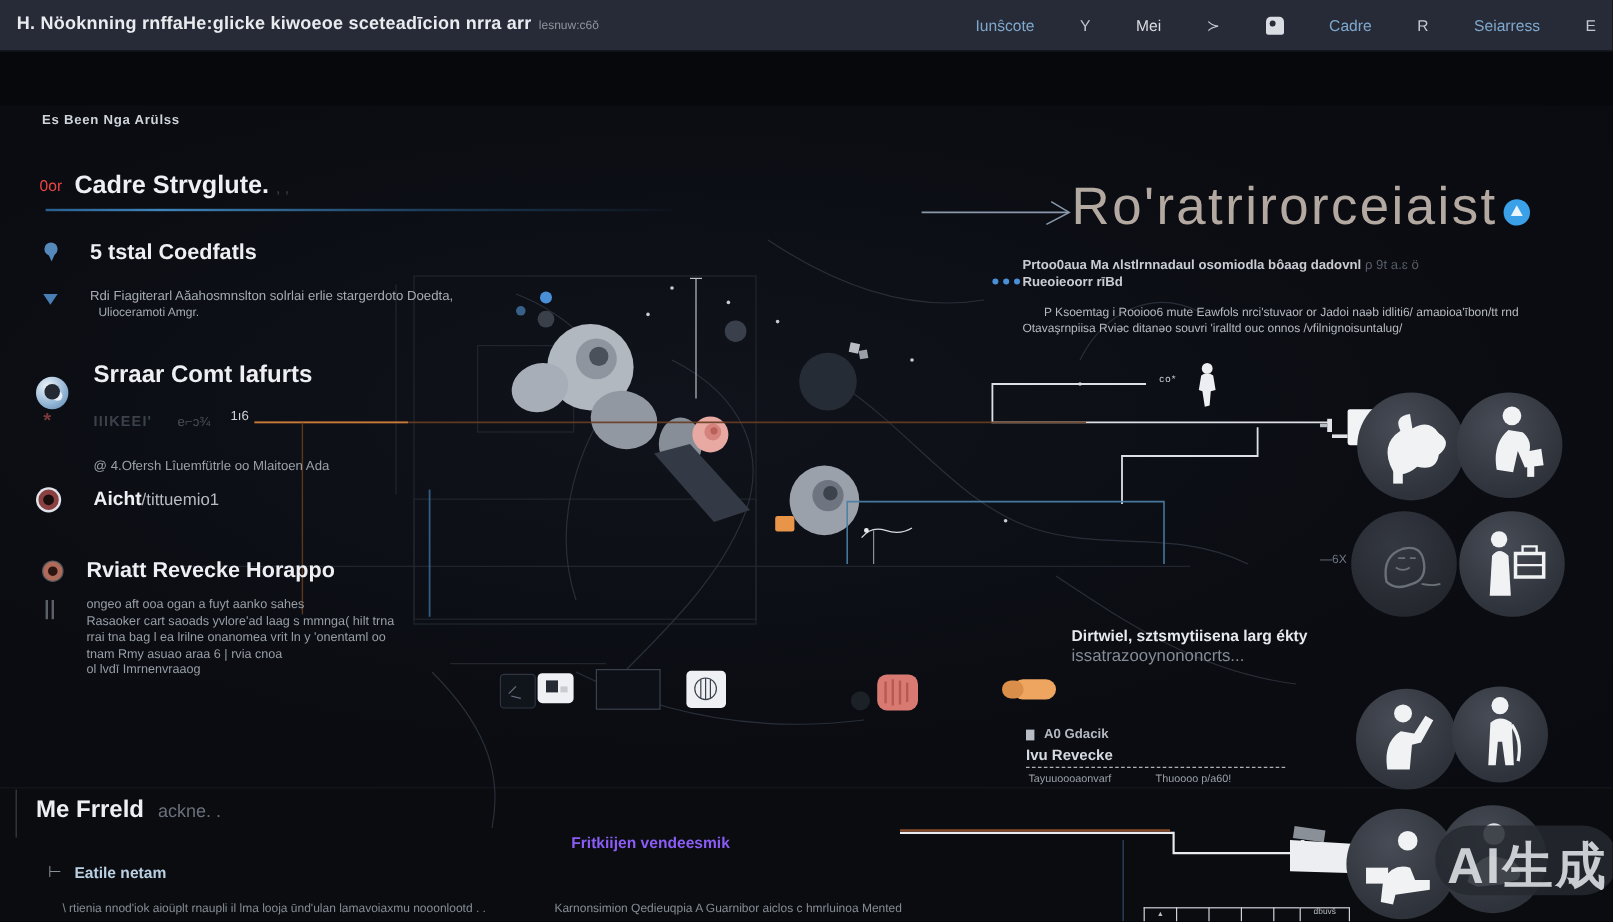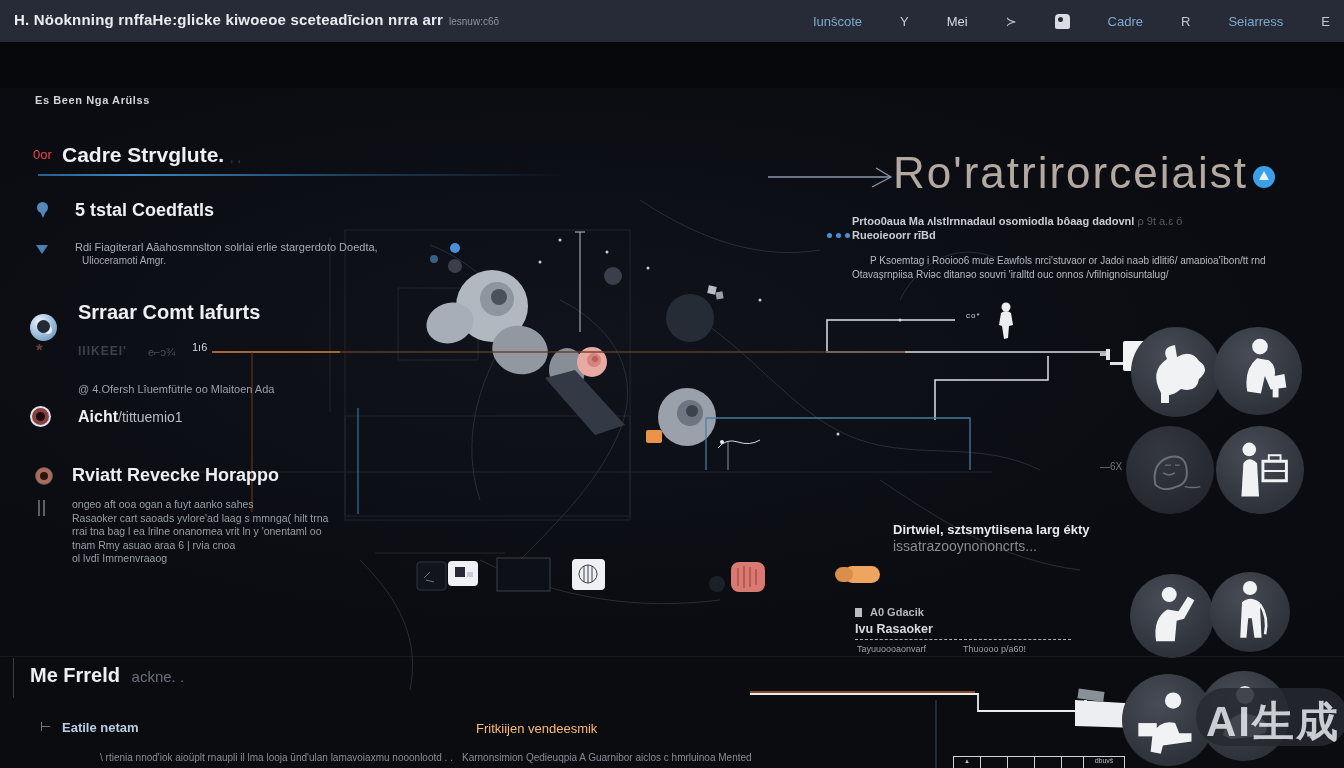--- a/index.html
+++ b/index.html
@@ -266,35 +266,35 @@
 
   <div class="abs z2" style="left:966px;top:311px;font-size:8px;color:#d0d4da;letter-spacing:1px;">co*</div>
   <div class="abs z2" style="left:1100px;top:461px;font-size:10px;color:#707682;">—6X</div>
 
   <div class="abs z2 blob" style="left:844px;top:528px;"></div>
   <div class="abs z2" style="left:893px;top:522px;font-size:13px;font-weight:bold;color:#e6e9ee;">Dirtwiel, sztsmytiisena larg ékty</div>
   <div class="abs z2" style="left:893px;top:538px;font-size:14px;color:#868c95;">issatrazooynononcrts...</div>
 
   <div class="abs z2" style="left:855px;top:608px;width:7px;height:9px;background:#b8bdc5;"></div>
   <div class="abs z2" style="left:870px;top:606px;font-size:11px;font-weight:bold;color:#b4b9c1;">A0 Gdacik</div>
-  <div class="abs z2" style="left:855px;top:622px;font-size:12.5px;font-weight:bold;color:#d6dae1;">Ivu Rasaoker</div>
+  <div class="abs z2" style="left:855px;top:622px;font-size:12.5px;font-weight:bold;color:#d6dae1;">Ivu Revecke</div>
   <div class="abs z2" id="card-dash"></div>
   <div class="abs z2" style="left:857px;top:644px;font-size:9px;color:#9aa0a8;">Tayuuoooaonvarf</div>
   <div class="abs z2" style="left:963px;top:644px;font-size:9px;color:#9aa0a8;">Thuoooo p/a60!</div>
 
   <div class="abs z2" style="left:13px;top:658px;width:1px;height:40px;background:#3a3f47;"></div>
   <div class="abs z2" style="left:30px;top:664px;font-size:20px;">
     <span class="h-big">Me Frreld</span>
     <span style="color:#6a707a;font-size:15px;font-weight:normal;margin-left:6px;">ackne. .</span>
   </div>
   <div class="abs z2" style="left:40px;top:719px;font-size:13px;color:#8a9098;">⊢</div>
   <div class="abs z2" style="left:62px;top:720px;font-size:13px;font-weight:bold;color:#b9cfe2;">Eatile netam</div>
-  <div class="abs z2" style="left:52px;top:752px;font-size:10px;color:#878d96;margin-left:48px;">\ rtienia nnod'iok aioüplt rnaupli il lma looja ūnd'ulan lamavoiaxmu nooonlootd . .</div>
-
-  <div class="abs z2" style="left:476px;top:721px;font-size:13px;font-weight:normal;color:#fdba74;">Fritkiijen vendeesmik</div>
+  <div class="abs z2" style="left:52px;top:752px;font-size:10px;color:#878d96;">\ rtienia nnod'iok aioüplt rnaupli il lma looja ūnd'ulan lamavoiaxmu nooonlootd . .</div>
+
+  <div class="abs z2" style="left:476px;top:695px;font-size:13px;font-weight:bold;color:#8b5cf6;">Fritkiijen vendeesmik</div>
   <div class="abs z2" style="left:462px;top:752px;font-size:10px;color:#878d96;">Karnonsimion Qedieuqpia A Guarnibor aiclos c hmrluinoa Mented</div>
 
   <div class="abs z2" id="cells">
     <div class="cell" style="width:27px;">▴</div>
     <div class="cell" style="width:27px;"></div>
     <div class="cell" style="width:27px;"></div>
     <div class="cell" style="width:27px;"></div>
     <div class="cell" style="width:22px;"></div>
     <div class="cell" style="width:42px;">dbuvš</div>
   </div>

